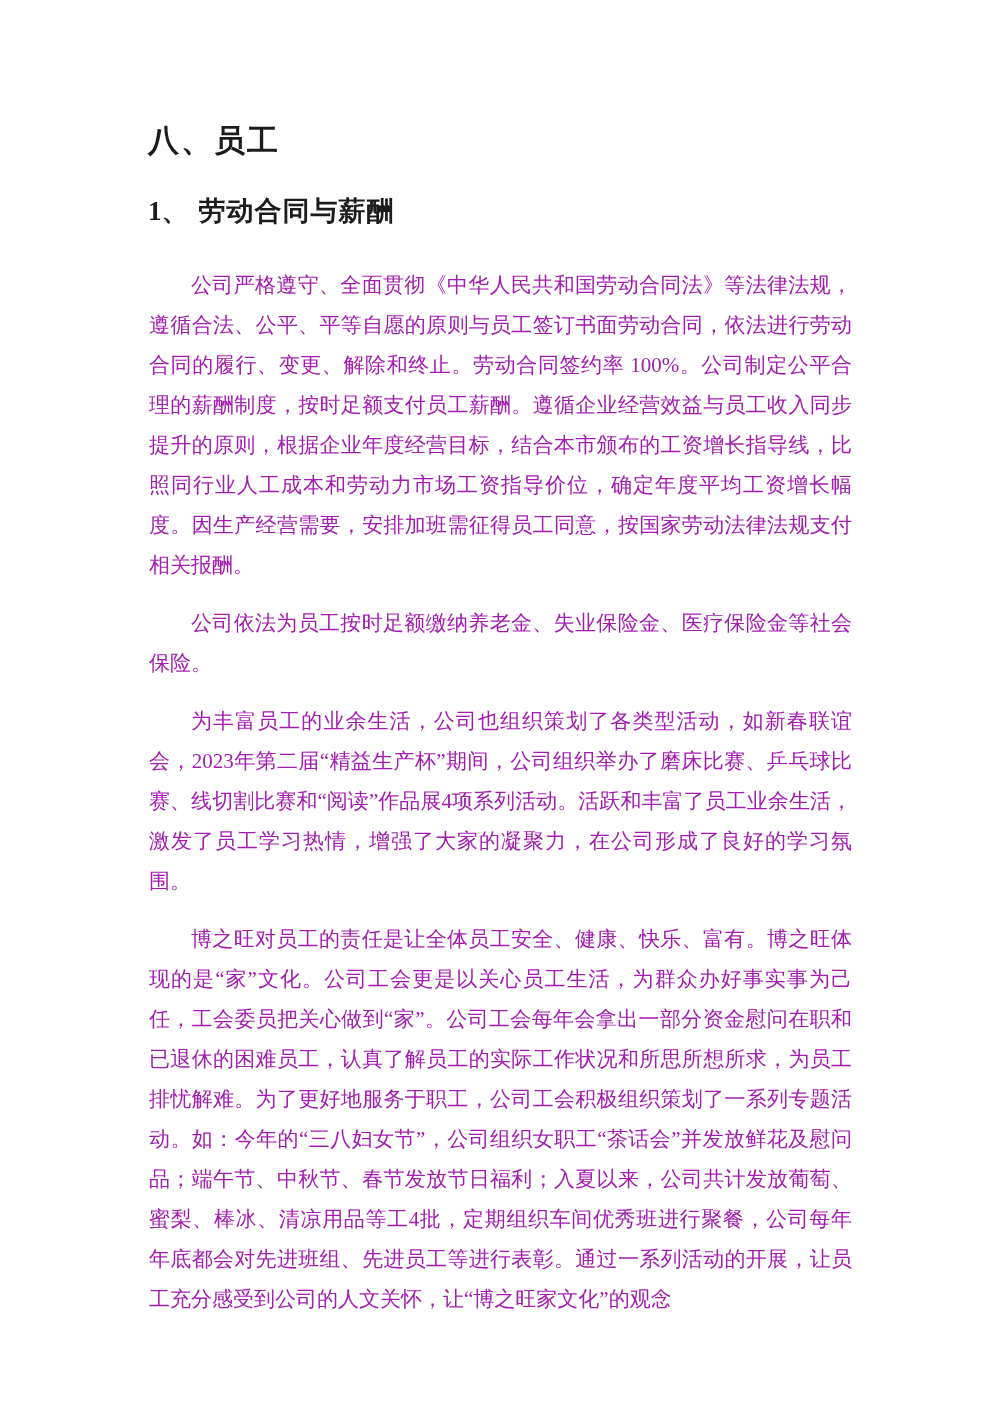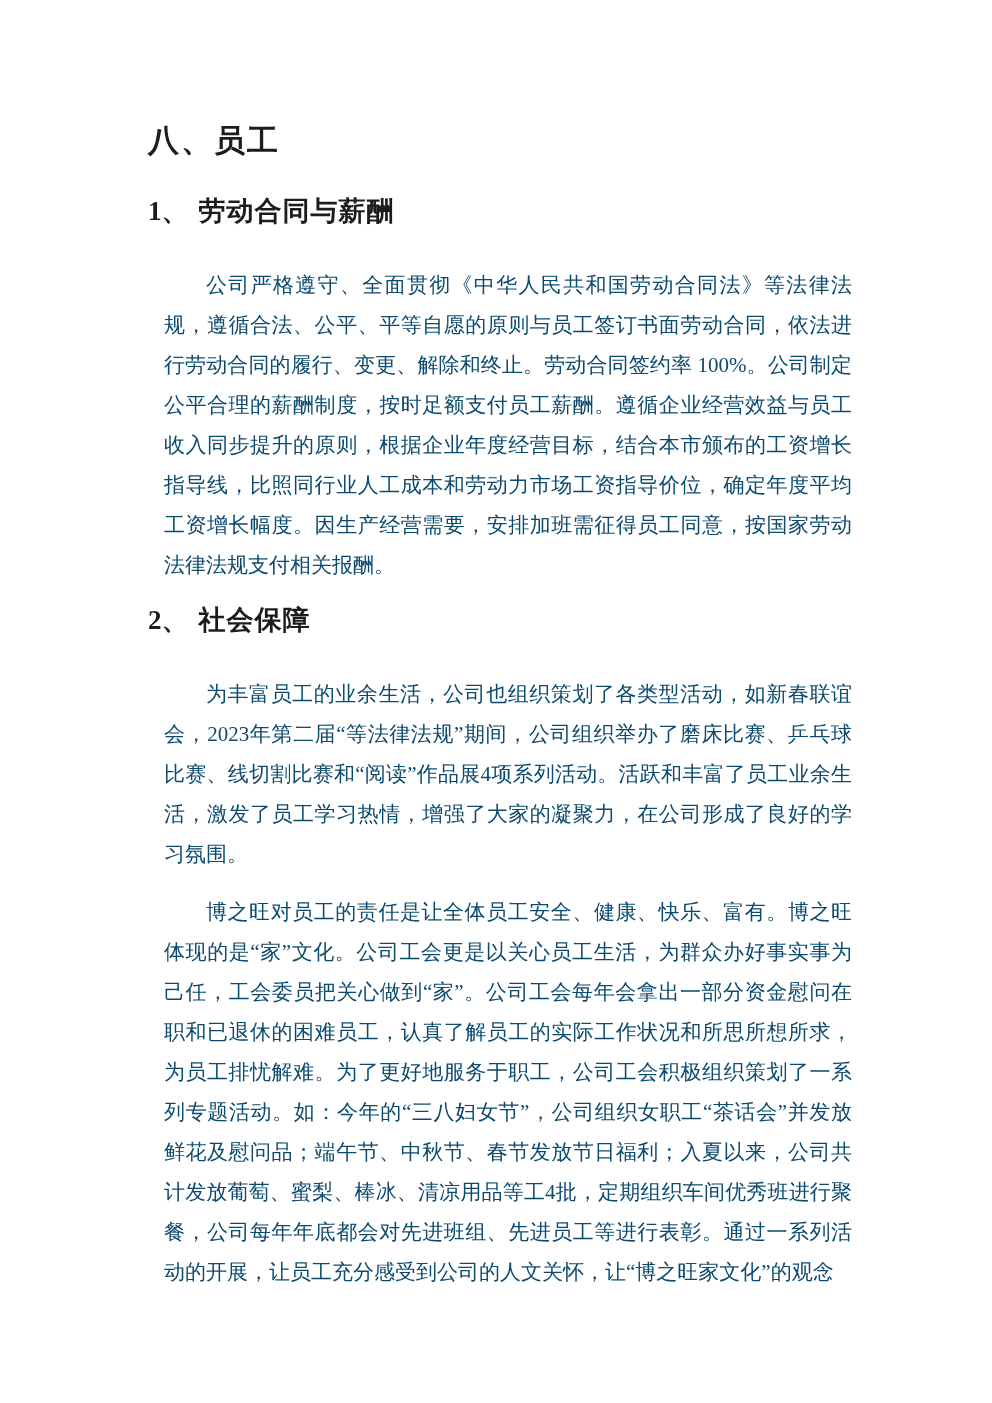--- a/index.html
+++ b/index.html
@@ -45,46 +45,44 @@
     font-family: Liberation Mono, monospace;
     font-weight: 700;
     letter-spacing: 1px;
   }
   .para {
     font-family: "Liberation Serif", "DejaVu Serif", serif;
     font-size: 21px;
     line-height: 40px;
     text-align: justify;
     text-indent: 2em;
-    margin: 0 0 18px 16px;
-    color: #0c4a6e;
+    margin: 0 0 18px 1px;
+    color: #a21caf;
     word-break: break-all;
   }
   section { margin: 0; }
 </style>
 </head>
 <body>
 
 <div class="page">
   <div class="content">
 
     <h1 class="doc-title">八、员工</h1>
 
     <section>
       <h2 class="sec-heading">
         <span class="sec-num">1、</span><span class="sec-text">劳动合同与薪酬</span>
       </h2>
       <p class="para">公司严格遵守、全面贯彻《中华人民共和国劳动合同法》等法律法规，遵循合法、公平、平等自愿的原则与员工签订书面劳动合同，依法进行劳动合同的履行、变更、解除和终止。劳动合同签约率 100%。公司制定公平合理的薪酬制度，按时足额支付员工薪酬。遵循企业经营效益与员工收入同步提升的原则，根据企业年度经营目标，结合本市颁布的工资增长指导线，比照同行业人工成本和劳动力市场工资指导价位，确定年度平均工资增长幅度。因生产经营需要，安排加班需征得员工同意，按国家劳动法律法规支付相关报酬。</p>
     </section>
 
     <section>
-      <h2 class="sec-heading">
-        <span class="sec-num">2、</span><span class="sec-text">社会保障</span>
-      </h2>
+      <p class="para">公司依法为员工按时足额缴纳养老金、失业保险金、医疗保险金等社会保险。</p>
     </section>
 
     <section>
-      <p class="para">为丰富员工的业余生活，公司也组织策划了各类型活动，如新春联谊会，2023年第二届“等法律法规”期间，公司组织举办了磨床比赛、乒乓球比赛、线切割比赛和“阅读”作品展4项系列活动。活跃和丰富了员工业余生活，激发了员工学习热情，增强了大家的凝聚力，在公司形成了良好的学习氛围。</p>
+      <p class="para">为丰富员工的业余生活，公司也组织策划了各类型活动，如新春联谊会，2023年第二届“精益生产杯”期间，公司组织举办了磨床比赛、乒乓球比赛、线切割比赛和“阅读”作品展4项系列活动。活跃和丰富了员工业余生活，激发了员工学习热情，增强了大家的凝聚力，在公司形成了良好的学习氛围。</p>
       <p class="para">博之旺对员工的责任是让全体员工安全、健康、快乐、富有。博之旺体现的是“家”文化。公司工会更是以关心员工生活，为群众办好事实事为己任，工会委员把关心做到“家”。公司工会每年会拿出一部分资金慰问在职和已退休的困难员工，认真了解员工的实际工作状况和所思所想所求，为员工排忧解难。为了更好地服务于职工，公司工会积极组织策划了一系列专题活动。如：今年的“三八妇女节”，公司组织女职工“茶话会”并发放鲜花及慰问品；端午节、中秋节、春节发放节日福利；入夏以来，公司共计发放葡萄、蜜梨、棒冰、清凉用品等工4批，定期组织车间优秀班进行聚餐，公司每年年底都会对先进班组、先进员工等进行表彰。通过一系列活动的开展，让员工充分感受到公司的人文关怀，让“博之旺家文化”的观念</p>
     </section>
 
   </div>
 </div>
 
 </body></html>

